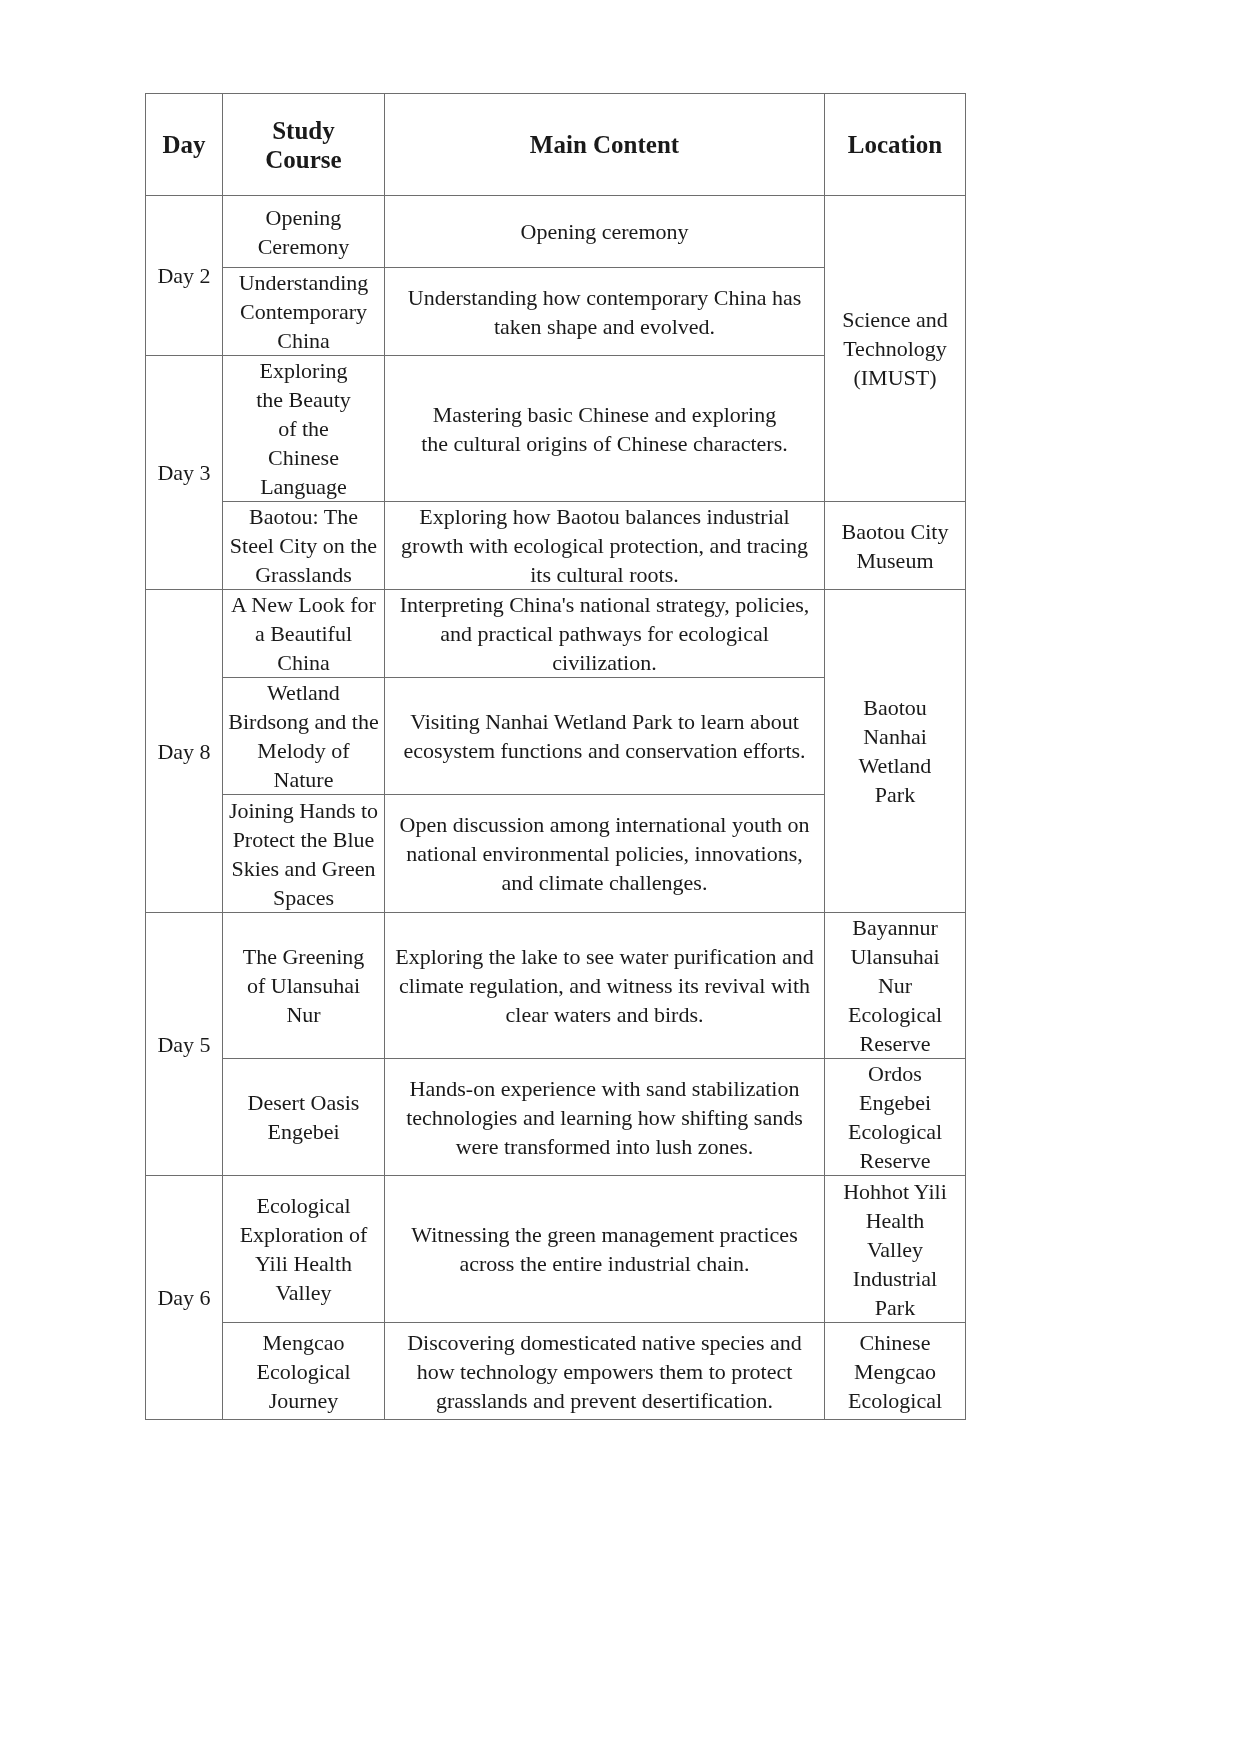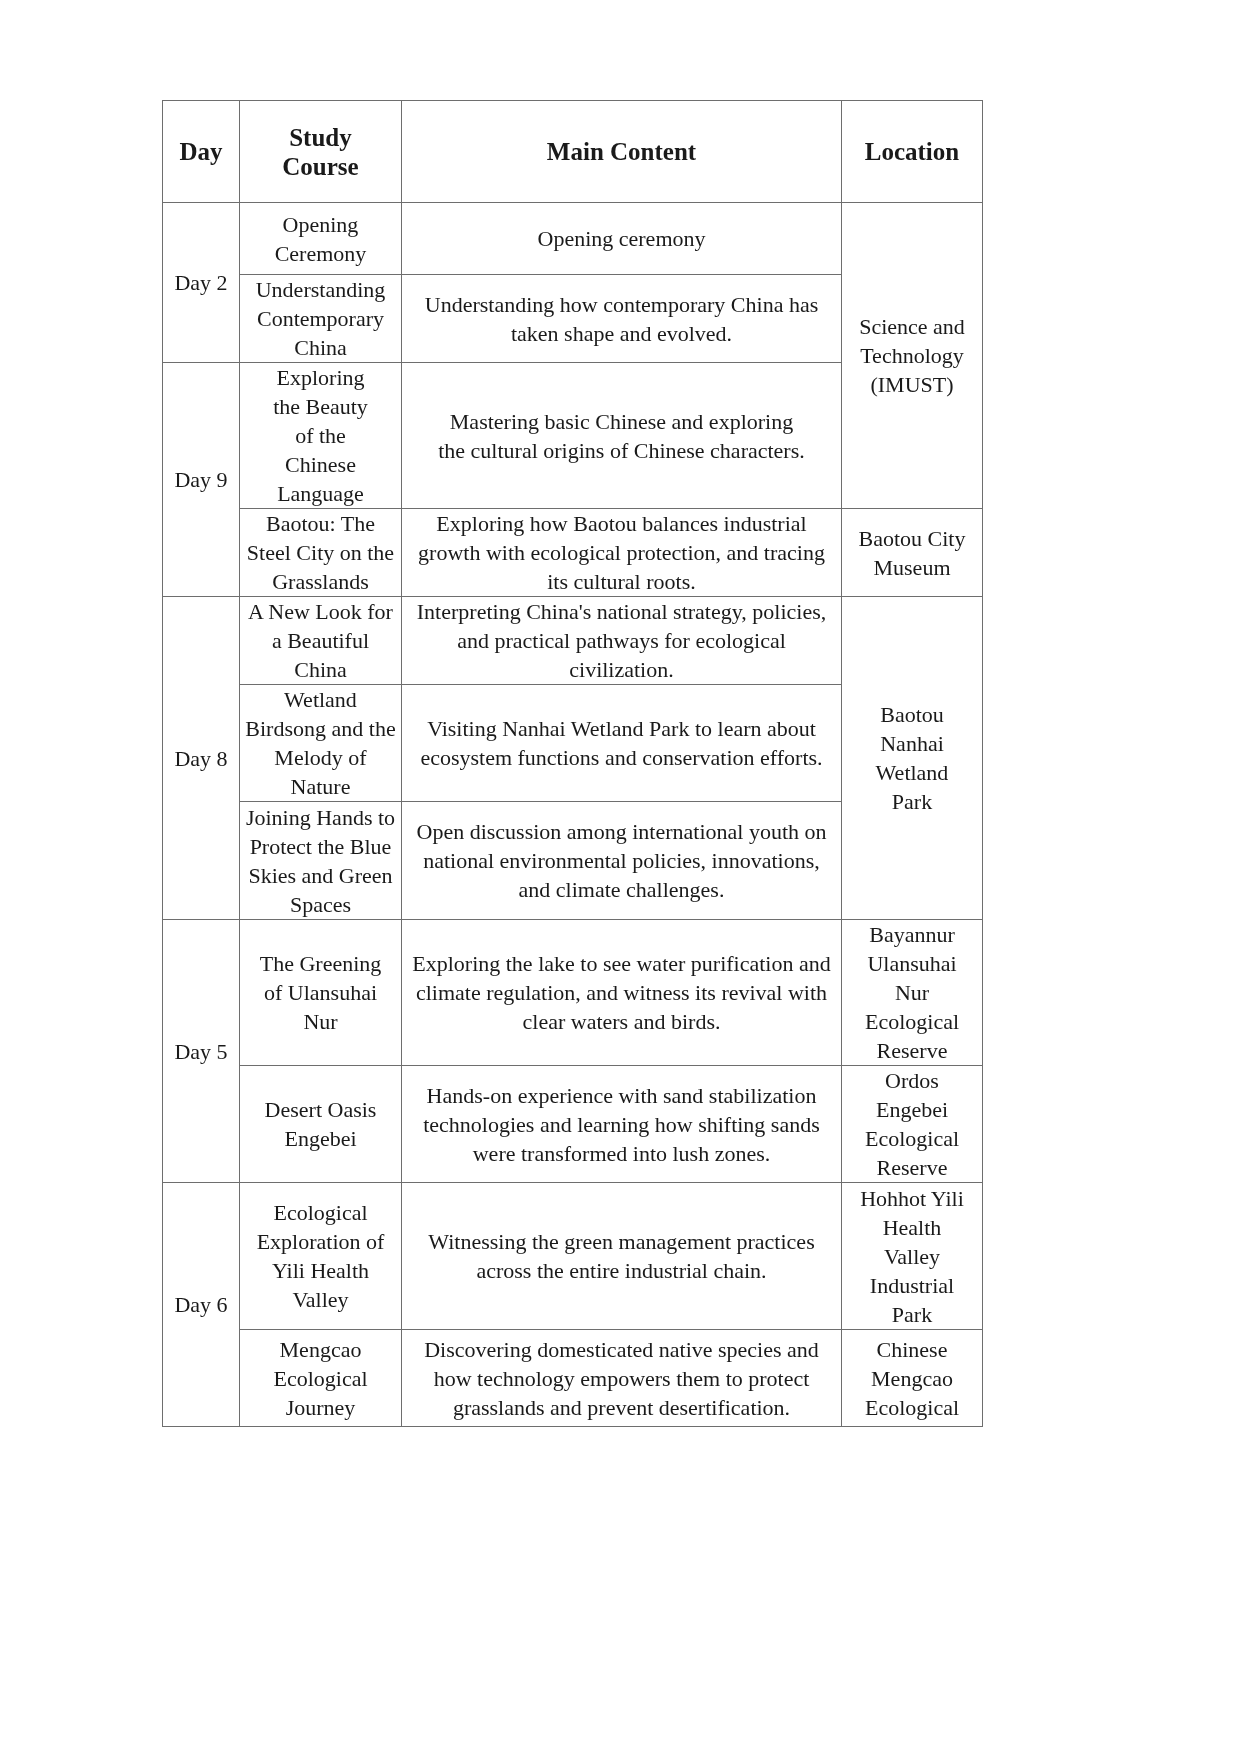--- a/index.html
+++ b/index.html
@@ -1,19 +1,19 @@
 <!DOCTYPE html>
 <html><head>
 <meta charset="utf-8">
 <style>
   html, body { margin: 0; padding: 0; background: #ffffff; }
   body { width: 1241px; height: 1754px; position: relative; overflow: hidden;
          font-family: "Liberation Serif", "DejaVu Serif", serif; color: #1a1a1a; }
-  table.sched { position: absolute; left: 162px; top: 93px; border-collapse: collapse;
-                table-layout: fixed; width: 820px; margin-top: 7px; }
+  table.sched { position: absolute; left: 145px; top: 93px; border-collapse: collapse;
+                table-layout: fixed; width: 820px; }
   table.sched td, table.sched th { border: 1.5px solid #6e6e6e; text-align: center;
                 vertical-align: middle; padding: 0 4px; font-size: 22px; line-height: 29px;
                 font-weight: normal; }
   table.sched th { font-weight: bold; font-size: 25px; line-height: 29px; }
   td.loc-top { vertical-align: top; }
 </style>
 </head>
 <body>
 
 <table class="sched">
@@ -36,21 +36,21 @@
     <td style="padding:0 14px">Opening Ceremony</td>
     <td>Opening ceremony</td>
     <td rowspan="3" class="loc-top">Science and Technology (IMUST)</td>
   </tr>
   <tr style="height:88px">
     <td>Understanding Contemporary China</td>
     <td style="padding:0 0">Understanding how contemporary China has taken shape and evolved.</td>
   </tr>
 
   <tr style="height:117px">
-    <td rowspan="2">Day 9</td>
+    <td rowspan="2">Day 3</td>
     <td style="padding:0 28px">Exploring the Beauty of the Chinese Language</td>
     <td style="padding:0 32px">Mastering basic Chinese and exploring the cultural origins of Chinese characters.</td>
   </tr>
   <tr style="height:88px">
     <td>Baotou: The Steel City on the Grasslands</td>
     <td>Exploring how Baotou balances industrial growth with ecological protection, and tracing its cultural roots.</td>
     <td style="padding:0 10px">Baotou City Museum</td>
   </tr>
 
   <tr style="height:88px">

